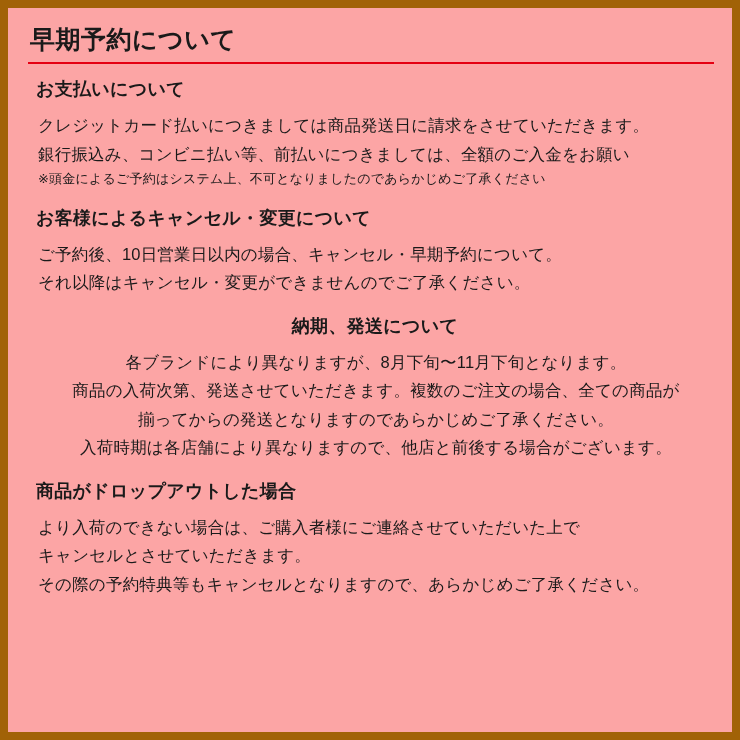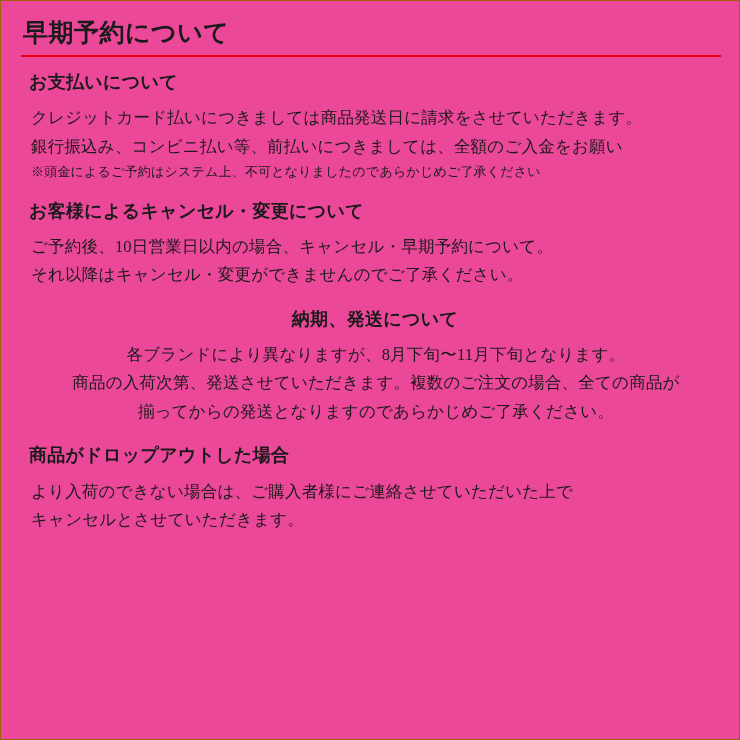--- a/index.html
+++ b/index.html
@@ -11,22 +11,22 @@
     height: 740px;
     background: #ffffff;
     font-family: "Liberation Sans", "DejaVu Sans", sans-serif;
     overflow: hidden;
   }
   .page {
     position: relative;
     width: 740px;
     height: 740px;
     box-sizing: border-box;
-    background: #ec4899;
-    border: 1px solid #a16207;
+    background: #fca5a5;
+    border: 8px solid #a16207;
     padding: 0;
     overflow: hidden;
   }
   .inner {
     padding: 12px 18px 0 20px;
   }
   .doc-title {
     font-size: 25px;
     font-weight: bold;
     color: #1a1a1a;
@@ -45,21 +45,20 @@
   .section-heading {
     font-size: 18px;
     font-weight: bold;
     color: #1a1a1a;
     letter-spacing: 0.3px;
     line-height: 1.3;
     margin: 0 0 10px 8px;
   }
   .section-body {
     margin: 0 0 0 10px;
-    font-family: Liberation Serif, serif;
   }
   .para {
     font-size: 16.5px;
     color: #1a1a1a;
     line-height: 1.72;
     letter-spacing: 0.2px;
     margin: 0;
     white-space: nowrap;
   }
   .para.note {
@@ -95,25 +94,27 @@
         <p class="para">それ以降はキャンセル・変更ができませんのでご了承ください。</p>
       </div>
     </section>
 
     <section class="section sec-delivery">
       <h2 class="section-heading">納期、発送について</h2>
       <div class="section-body">
         <p class="para">各ブランドにより異なりますが、8月下旬〜11月下旬となります。</p>
         <p class="para">商品の入荷次第、発送させていただきます。複数のご注文の場合、全ての商品が</p>
         <p class="para">揃ってからの発送となりますのであらかじめご了承ください。</p>
+        <p class="para">入荷時期は各店舗により異なりますので、他店と前後する場合がございます。</p>
       </div>
     </section>
 
     <section class="section sec-dropout">
       <h2 class="section-heading">商品がドロップアウトした場合</h2>
       <div class="section-body">
         <p class="para">より入荷のできない場合は、ご購入者様にご連絡させていただいた上で</p>
         <p class="para">キャンセルとさせていただきます。</p>
+        <p class="para">その際の予約特典等もキャンセルとなりますので、あらかじめご了承ください。</p>
       </div>
     </section>
 
   </div>
 </div>
 
 </body></html>

